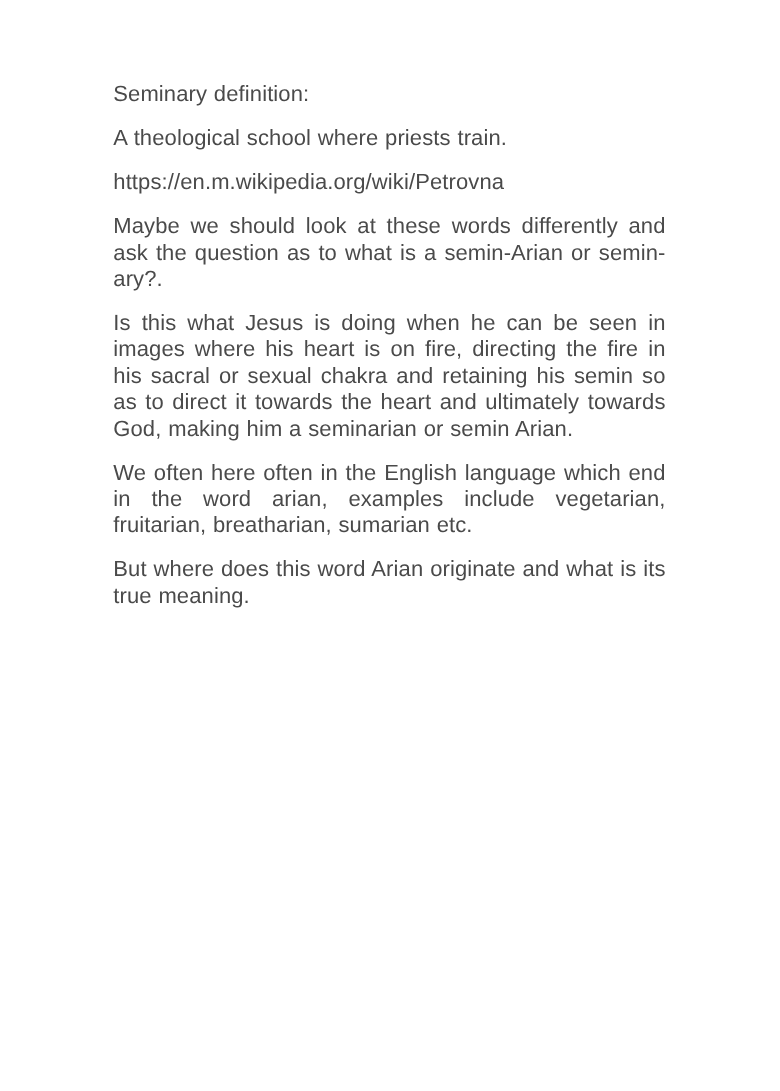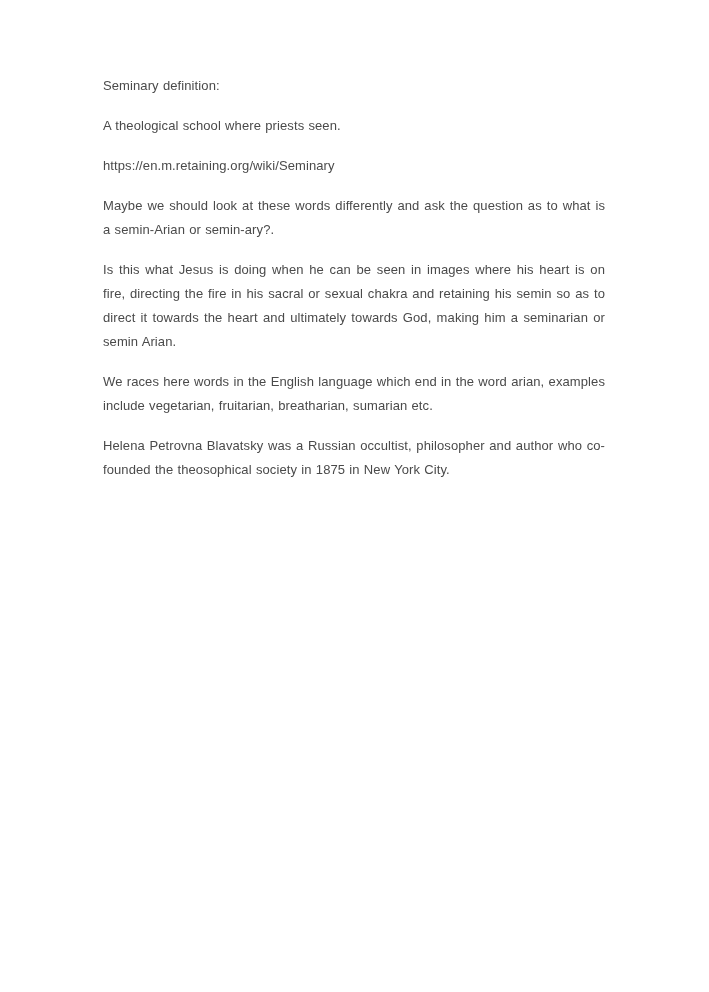--- a/index.html
+++ b/index.html
@@ -20,21 +20,21 @@
     background: #ffffff;
   }
   .content {
     position: absolute;
     top: 74px;
     left: 103px;
     width: 502px;
   }
   .content p {
     margin: 0 0 16px 0;
-    font-size: 13px;
+    font-size: 20px;
     line-height: 24px;
     color: #4a4a4a;
     text-align: justify;
     letter-spacing: 0.1px;
     word-spacing: 0.5px;
   }
   .page-number {
     position: absolute;
     bottom: 33px;
     left: 0;
@@ -44,20 +44,20 @@
     font-size: 13px;
     color: #8c8c8c;
   }
 </style>
 </head>
 <body>
 
 <div class="page">
   <div class="content">
     <p>Seminary definition:</p>
-    <p>A theological school where priests seen.</p>
-    <p>https://en.m.retaining.org/wiki/Seminary</p>
+    <p>A theological school where priests train.</p>
+    <p>https://en.m.wikipedia.org/wiki/Petrovna</p>
     <p>Maybe we should look at these words differently and ask the question as to what is a semin-Arian or semin-ary?.</p>
     <p>Is this what Jesus is doing when he can be seen in images where his heart is on fire, directing the fire in his sacral or sexual chakra and retaining his semin so as to direct it towards the heart and ultimately towards God, making him a seminarian or semin Arian.</p>
-    <p>We races here words in the English language which end in the word arian, examples include vegetarian, fruitarian, breatharian, sumarian etc.</p>
-    <p>Helena Petrovna Blavatsky was a Russian occultist, philosopher and author who co-founded the theosophical society in 1875 in New York City.</p>
+    <p>We often here often in the English language which end in the word arian, examples include vegetarian, fruitarian, breatharian, sumarian etc.</p>
+    <p>But where does this word Arian originate and what is its true meaning.</p>
   </div>
 </div>
 
 </body></html>

